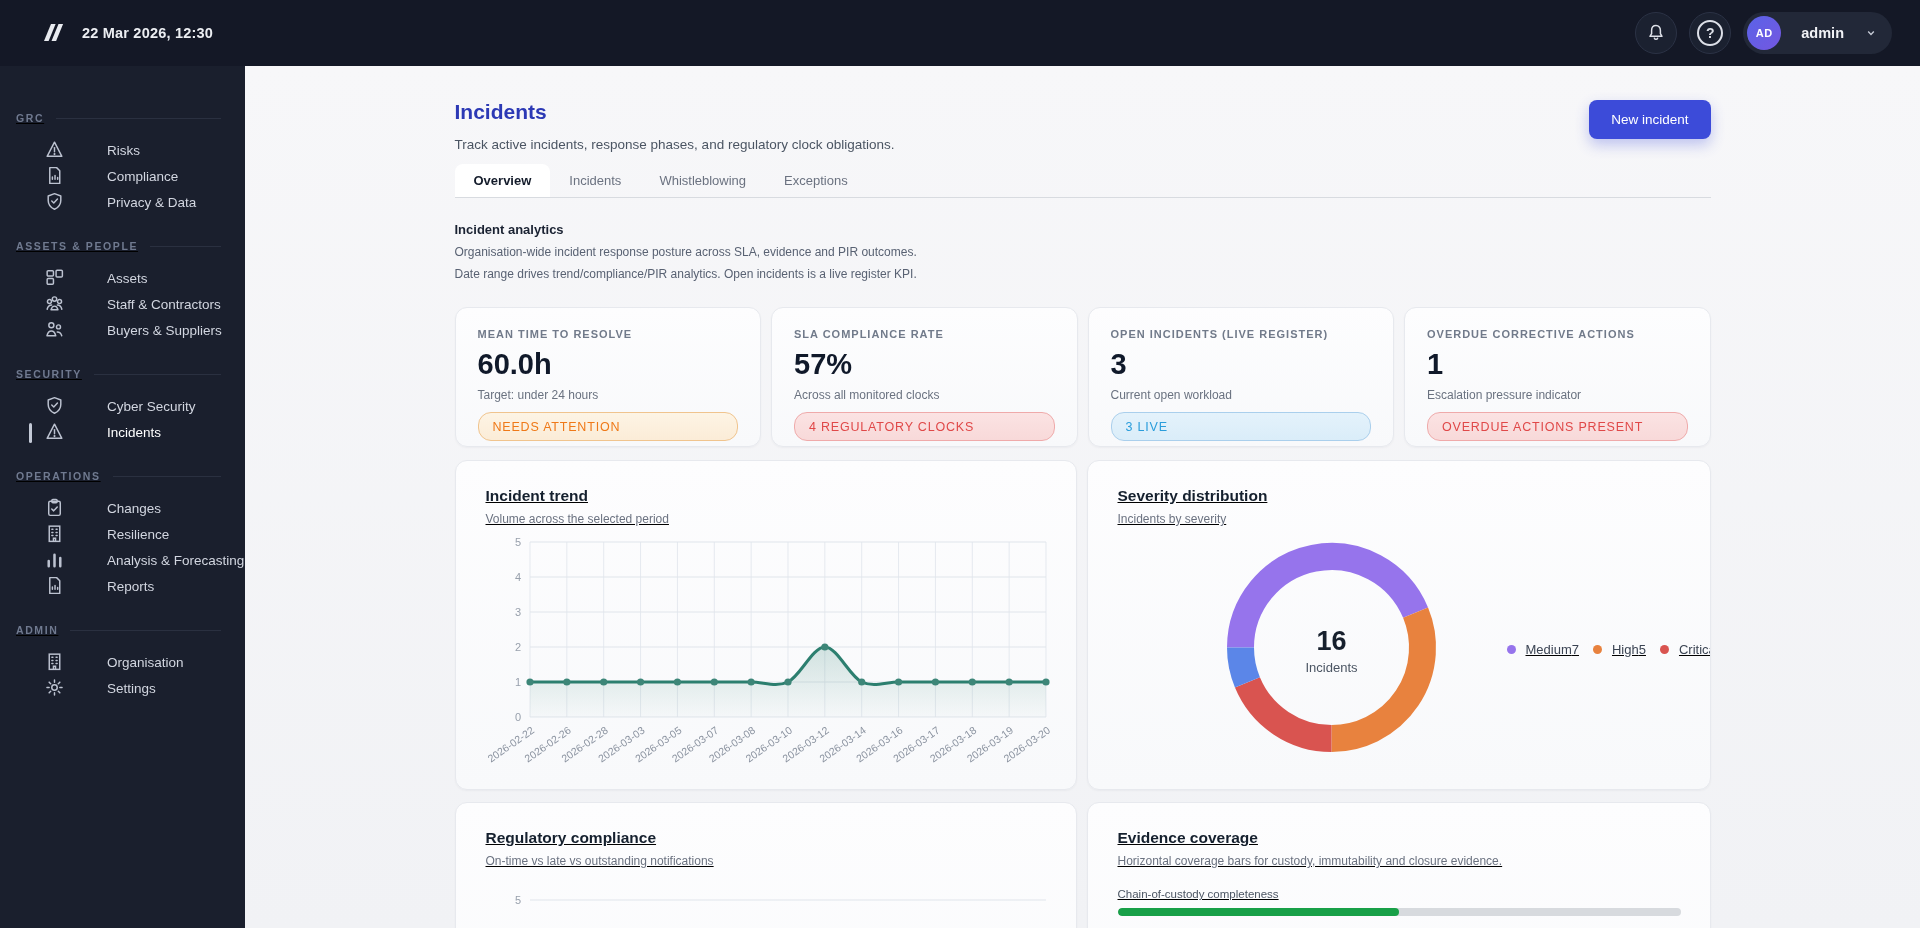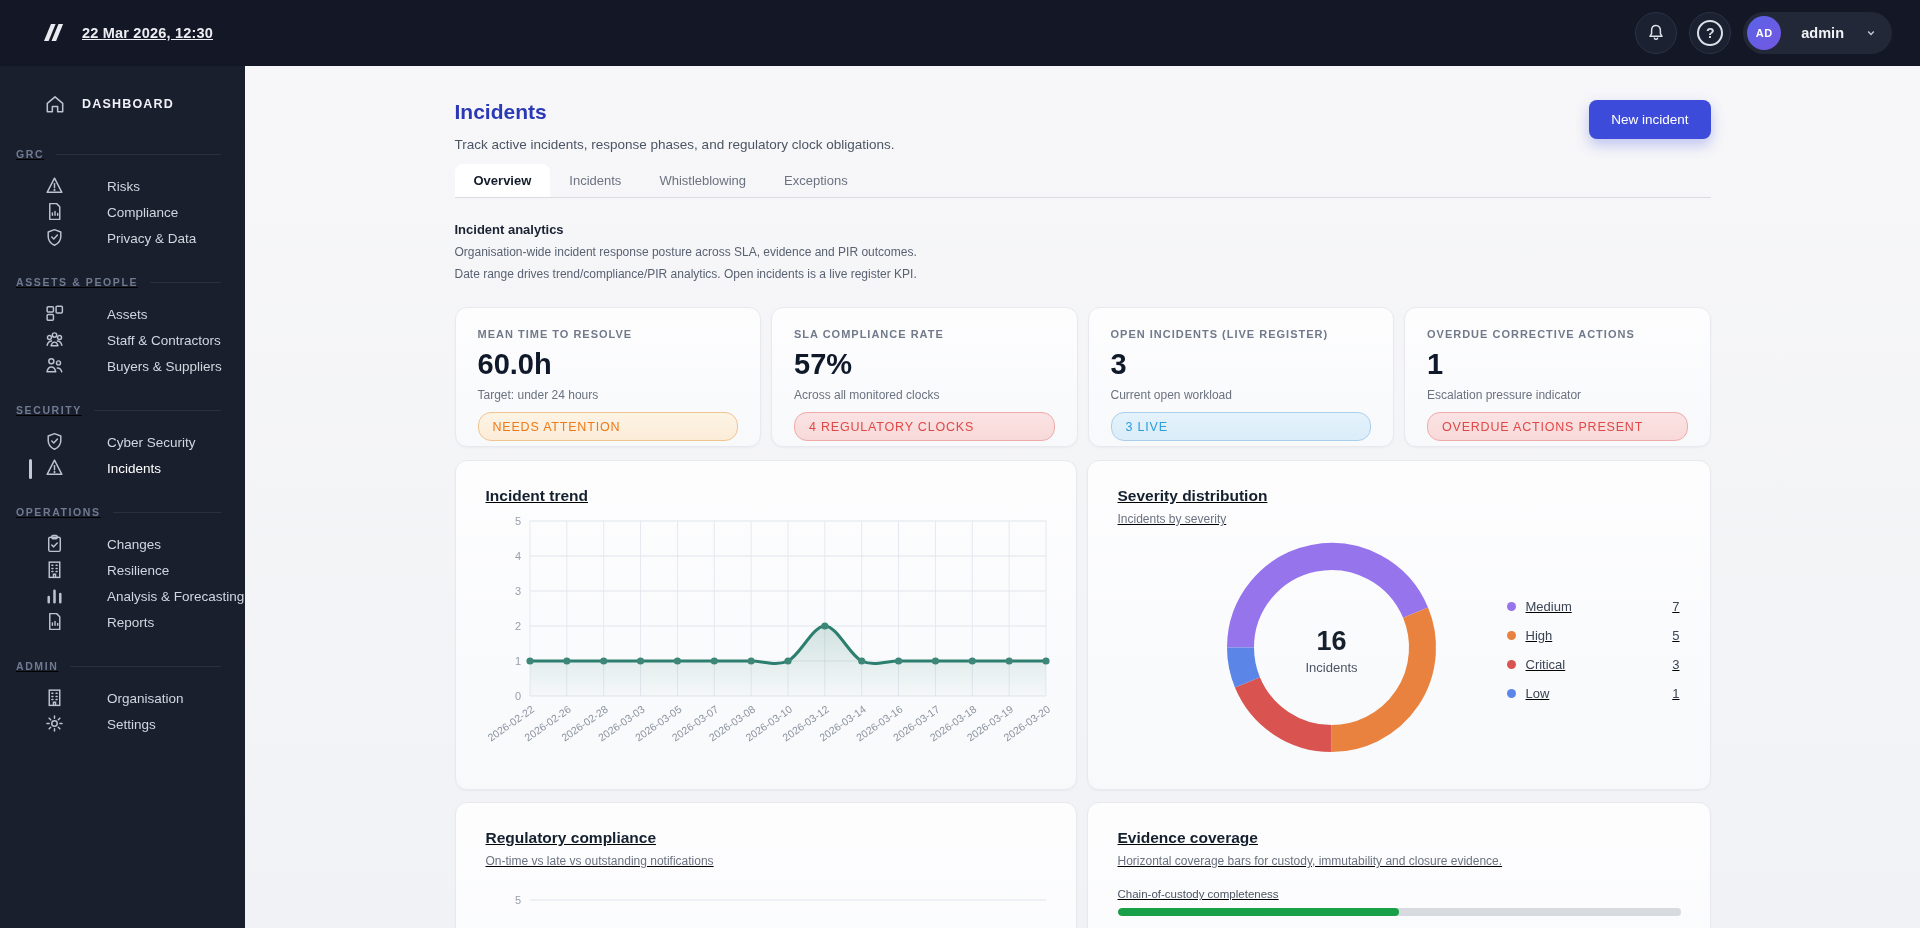--- a/index.html
+++ b/index.html
@@ -4,21 +4,21 @@
 <style>
   * { margin:0; padding:0; box-sizing:border-box; }
   html,body { width:1920px; height:928px; overflow:hidden;
     font-family:"Liberation Sans", sans-serif; background:#f3f4f6; }
 
   
   .topbar { position:fixed; top:0; left:0; width:1920px; height:66px; background:#141826;
     display:flex; align-items:center; justify-content:space-between; padding:0 28px 0 40px; z-index:10; }
   .brand-wrap { display:flex; align-items:center; gap:16px; }
   .brand-logo { width:26px; height:26px; display:block; }
-  .topdate { color:#eceef2; font-size:14.5px; font-weight:700; letter-spacing:.2px;text-decoration:underline; }
+  .topdate { color:#eceef2; font-size:14.5px; font-weight:700; letter-spacing:.2px; }
   .top-actions { display:flex; align-items:center; gap:12px; }
   .icon-btn { width:42px; height:42px; border-radius:50%; background:#1b2130; border:1px solid #2b3245;
     display:flex; align-items:center; justify-content:center; cursor:pointer; color:#dde0e8; }
   .help-glyph { width:26px; height:26px; border:2px solid #dde0e8; border-radius:50%;
     display:flex; align-items:center; justify-content:center; font-size:14px; font-weight:700; }
   .user-pill { display:flex; align-items:center; gap:20px; background:#222838; border-radius:22px;
     padding:4px 14px 4px 4px; cursor:pointer; }
   .avatar { width:34px; height:34px; border-radius:50%; background:linear-gradient(135deg,#5a63e8,#7457e0);
     color:#fff; font-size:11px; font-weight:700; display:flex; align-items:center; justify-content:center; letter-spacing:.5px; }
   .user-name { color:#f1f2f6; font-size:14.5px; font-weight:700; }
@@ -77,21 +77,21 @@
 
   .charts-grid { display:grid; grid-template-columns:622px 624px; gap:10px; margin-top:13px; }
   .bottom-grid { display:grid; grid-template-columns:622px 624px; gap:10px; margin-top:12px; }
   .chart-card { background:linear-gradient(180deg,#fdfdfe,#f8f9fb); border:1px solid #e7e9ee; border-radius:12px;
     height:330px; padding:26px 30px 0 30px; overflow:hidden; box-shadow:0 1px 2px rgba(16,24,40,.04);text-decoration:underline; }
   .chart-title { color:#15202e; font-size:15.5px; font-weight:700; }
   .chart-sub { color:#6b7280; font-size:12px; margin-top:7px; }
 
   .donut-row { display:flex; align-items:center; margin-top:4px; }
   .donut-wrap { margin-left:96px; }
-  .legend { margin-left:58px; width:214px; display:flex; flex-direction:column; gap:14px; }
+  .legend { margin-left:58px; width:214px; display:flex; flex-direction:row; gap:14px; }
   .legend-row { display:flex; align-items:center; font-size:13px; color:#3b4453; }
   .legend-dot { width:9px; height:9px; border-radius:50%; margin-right:10px; flex:0 0 auto; }
   .legend-label { flex:1; }
   .legend-val { text-align:right; }
 
   .bar-label { color:#4b5563; font-size:11.5px; margin-top:20px; }
   .bar-track { margin-top:8px; width:563px; height:8px; border-radius:4px; background:#d7dade; overflow:hidden; }
   .bar-fill { height:100%; border-radius:4px; }
 
   svg text { font-family:"Liberation Sans", sans-serif; }
@@ -121,28 +121,20 @@
       <span class="avatar">AD</span>
       <span class="user-name">admin</span>
       <svg class="chev" viewBox="0 0 20 20">
         <polyline points="6 8 10 12 14 8"></polyline>
       </svg>
     </div>
   </div>
 </header>
 
 <nav class="sidebar">
-  <div class="nav-item dash">
-    <span class="nicon">
-      <svg width="22" height="22" viewBox="0 0 20 20" fill="none" stroke="currentColor" stroke-width="1.4" stroke-linejoin="round">
-        <path d="M3 9.5 10 3.5 17 9.5 V17 H12.4 V12.2 H7.6 V17 H3 Z"></path>
-      </svg>
-    </span>
-    <span>DASHBOARD</span>
-  </div>
   <div id="nav-sections">
       <div class="nav-section">
         <div class="nav-header">
           <span>GRC</span>
           <i></i>
         </div>
         <div class="nav-item">
           <span class="nicon">
             <svg width="21" height="21" viewBox="0 0 20 20" fill="none" stroke="currentColor" stroke-width="1.4">
               <path d="M10 3 3 16.5 h14 Z" stroke-linejoin="round"></path>
@@ -353,20 +345,21 @@
           <div class="kpi-label">OVERDUE CORRECTIVE ACTIONS</div>
           <div class="kpi-value">1</div>
           <div class="kpi-sub">Escalation pressure indicator</div>
           <div class="kpi-badge danger">OVERDUE ACTIONS PRESENT</div>
         </div>
       </div>
 
     <div class="charts-grid">
       <section class="chart-card">
         <div class="chart-title">Incident trend</div>
+        <div class="chart-sub">Volume across the selected period</div>
         <svg id="trend-svg" width="566" height="240" viewBox="0 0 566 240" style="margin-top:10px">
             <defs>
               <linearGradient id="tg" x1="0" y1="0" x2="0" y2="1">
                 <stop offset="0%" stop-color="#2c7f6f" stop-opacity="0.20"></stop>
                 <stop offset="100%" stop-color="#2c7f6f" stop-opacity="0.02"></stop>
               </linearGradient>
             </defs>
             <line x1="44" y1="6" x2="44" y2="181" stroke="#e5e9ef" stroke-width="1"></line>
             <line x1="80.85714285714286" y1="6" x2="80.85714285714286" y2="181" stroke="#e5e9ef" stroke-width="1"></line>
             <line x1="117.71428571428571" y1="6" x2="117.71428571428571" y2="181" stroke="#e5e9ef" stroke-width="1"></line>

